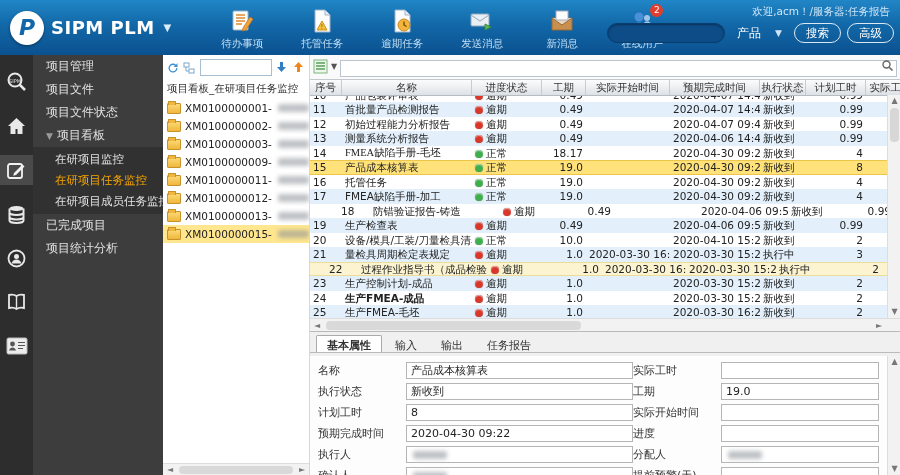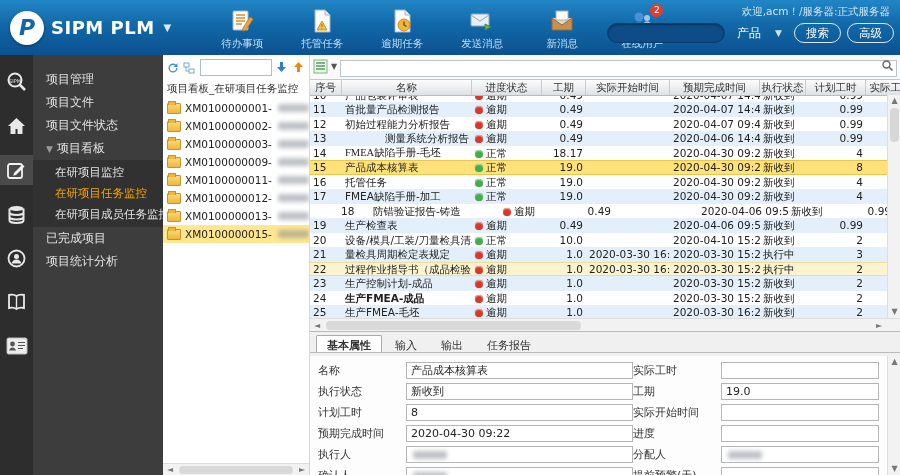--- a/index.html
+++ b/index.html
@@ -45,21 +45,21 @@
 
   
   .rail { width:33px; flex:0 0 33px; background:#2d2d2d; display:flex;
     flex-direction:column; align-items:center; padding-top:12px; gap:14px; }
   .rail-item { width:33px; height:30px; display:flex; align-items:center;
     justify-content:center; cursor:pointer; }
   .rail-item.active { background:#4a4a4a; }
   .rail-item svg { display:block; }
 
   
-  .nav-panel { width:130px; flex:0 0 130px; background:#3d3d3d; padding-top:13px;
+  .nav-panel { width:130px; flex:0 0 130px; background:#3d3d3d; padding-top:0;
     font-size:12px; color:#e2e2e2; }
   .nav-item { height:23px; line-height:23px; padding-left:13px; cursor:pointer;
     white-space:nowrap; overflow:hidden; }
   .nav-item .tri { font-size:9px; color:#9a9a9a; margin-right:4px; }
   .nav-sub-block { background:#313131; padding:2px 0; }
   .nav-item.sub { padding-left:22px; height:21px; line-height:21px; font-size:11.5px; }
   .nav-item.active { color:#f7a600; }
 
   
   .tree-panel { width:147px; flex:0 0 147px; background:#fff; position:relative;
@@ -214,21 +214,21 @@
           <div class="tool-ic"><svg width="26" height="26" viewBox="0 0 26 26">
               <circle cx="10" cy="9" r="4.5" fill="#4a90d9"></circle>
               <path d="M3 22c0-5 3.5-7.5 7-7.5s7 2.5 7 7.5z" fill="#4a90d9"></path>
               <circle cx="18" cy="10" r="3" fill="#9fc6ea"></circle>
               <path d="M14 17c.5-2.5 2.3-3.8 4-3.8 2.4 0 4.4 1.8 4.4 5z" fill="#9fc6ea"></path>
             </svg><span class="badge">2</span></div>
           <div class="tool-lb">在线用户</div>
         </div>
       </div>
     <div class="top-right">
-      <div class="welcome">欢迎,acm！/服务器:正式服务器</div>
+      <div class="welcome">欢迎,acm！/服务器:任务报告</div>
       <div class="search-row">
         <input class="top-search" value="" style="">
         <div class="scope">
           <span>产品</span>
           <span class="caret">▼</span>
         </div>
         <button class="pill">搜索</button>
         <button class="pill">高级</button>
       </div>
     </div>
@@ -449,21 +449,21 @@
               <div class="td" style="width: 70px;"><span class="dot" style="background: rgb(217, 55, 42);"></span>逾期</div>
               <div class="td r" style="width: 44px;">0.49</div>
               <div class="td c" style="width: 84px;"></div>
               <div class="td c" style="width: 90px;">2020-04-07 09:43</div>
               <div class="td" style="width: 46px;">新收到</div>
               <div class="td r" style="width: 60px;">0.99</div>
               <div class="td" style="width: 50px;"></div>
             </div>
             <div class="tr alt">
               <div class="td" style="width: 32px;">13</div>
-              <div class="td" style="width: 130px; text-align: right;">测量系统分析报告</div>
+              <div class="td" style="width: 130px;">测量系统分析报告</div>
               <div class="td" style="width: 70px;"><span class="dot" style="background: rgb(217, 55, 42);"></span>逾期</div>
               <div class="td r" style="width: 44px;">0.49</div>
               <div class="td c" style="width: 84px;"></div>
               <div class="td c" style="width: 90px;">2020-04-06 14:47</div>
               <div class="td" style="width: 46px;">新收到</div>
               <div class="td r" style="width: 60px;">0.99</div>
               <div class="td" style="width: 50px;"></div>
             </div>
             <div class="tr">
               <div class="td" style="width: 32px;">14</div>
@@ -547,21 +547,21 @@
               <div class="td" style="width: 130px;">量检具周期检定表规定</div>
               <div class="td" style="width: 70px;"><span class="dot" style="background: rgb(217, 55, 42);"></span>逾期</div>
               <div class="td r" style="width: 44px;">1.0</div>
               <div class="td c" style="width: 84px;">2020-03-30 16:56</div>
               <div class="td c" style="width: 90px;">2020-03-30 15:26</div>
               <div class="td" style="width: 46px;">执行中</div>
               <div class="td r" style="width: 60px;">3</div>
               <div class="td" style="width: 50px;"></div>
             </div>
             <div class="tr hl">
-              <div class="td" style="width: 32px;">22</div>
+              <div class="td" style="width: 32px; margin-left: 16px;">22</div>
               <div class="td" style="width: 130px;">过程作业指导书（成品检验）</div>
               <div class="td" style="width: 70px;"><span class="dot" style="background: rgb(217, 55, 42);"></span>逾期</div>
               <div class="td r" style="width: 44px;">1.0</div>
               <div class="td c" style="width: 84px;">2020-03-30 16:58</div>
               <div class="td c" style="width: 90px;">2020-03-30 15:26</div>
               <div class="td" style="width: 46px;">执行中</div>
               <div class="td r" style="width: 60px;">2</div>
               <div class="td" style="width: 50px;"></div>
             </div>
             <div class="tr alt">

